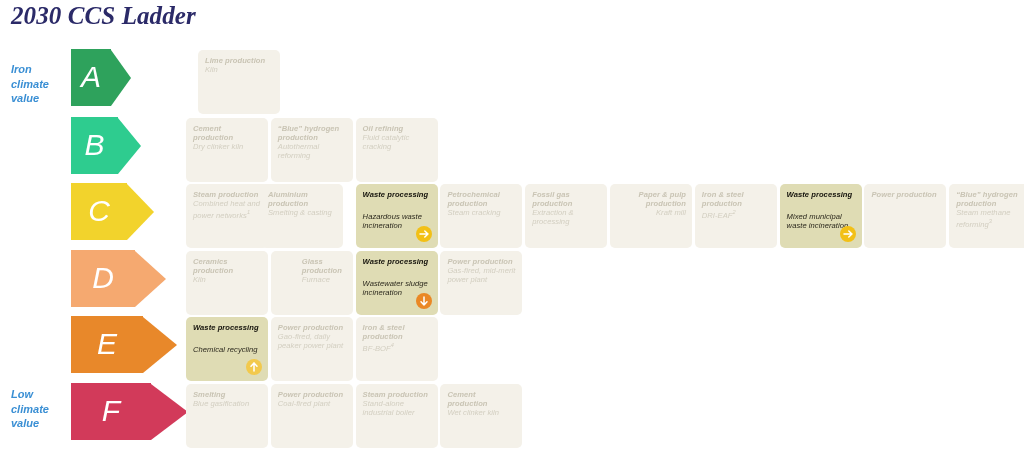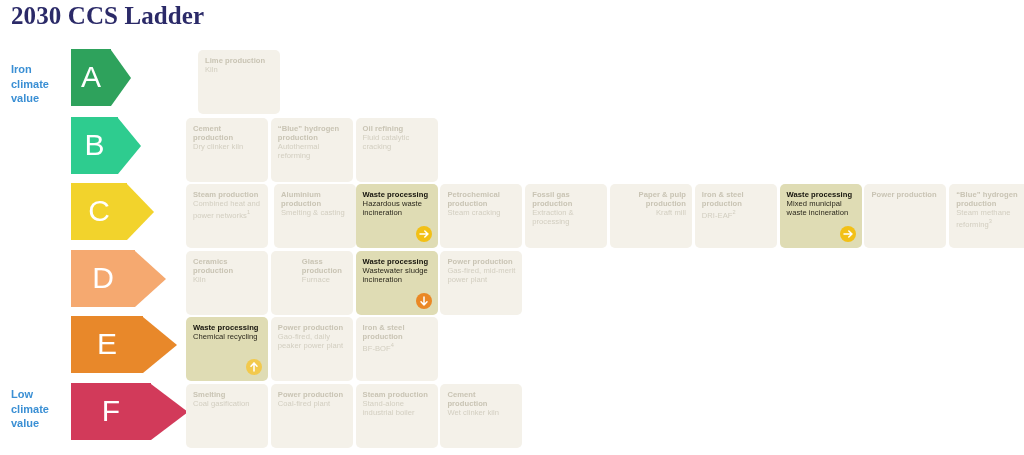--- a/index.html
+++ b/index.html
@@ -2,21 +2,21 @@
 <html><head>
 <meta charset="utf-8">
 <style>
   * { box-sizing: border-box; margin: 0; padding: 0; }
   html, body {
     width: 1024px; height: 455px;
     background: #ffffff;
     font-family: "Liberation Sans", sans-serif;
     overflow: hidden;
   }
-  #root { position: relative; width: 1024px; height: 455px; }
+  #root { position: relative; width: 1024px; height: 455px; font-style: italic; }
 
   #page-title {
     position: absolute;
     left: 11px; top: 2px;
     font-family: "Liberation Serif", serif;
     font-size: 25px;
     font-weight: 700;
     color: #2b2a68;
     letter-spacing: 0.1px;
   }
@@ -84,21 +84,21 @@
     letter-spacing: 0.05px;
   }
   .card .t2 {
     font-size: 7.6px;
     font-weight: 400;
     line-height: 9.1px;
     color: #d2cec0;
     letter-spacing: 0.05px;
   }
   .card.hl .t1 { color: #15130c; }
-  .card.hl .t2 { color: #2a271c; }
+  .card.hl .t2 { color: #2a271c; margin-top: 13px; }
   .card .t1 sup, .card .t2 sup { font-size: 5.6px; vertical-align: super; }
 
   .badge {
     position: absolute;
     right: 6px; bottom: 6px;
     width: 16px; height: 16px;
     border-radius: 50%;
     display: flex; align-items: center; justify-content: center;
   }
   .badge svg { display: block; }
@@ -178,21 +178,21 @@
         <div class="card" style="left: 169.6px;">
           <div class="t1">Oil refining</div>
           <div class="t2">Fluid catalytic cracking</div>
         </div>
       </div>
       <div class="row" style="top: 134px;">
         <div class="card" style="left: 0px;">
           <div class="t1">Steam production</div>
           <div class="t2">Combined heat and power networks<sup>1</sup></div>
         </div>
-        <div class="card" style="left: 88px;">
+        <div class="card" style="left: 75px;">
           <div class="t1">Aluminium production</div>
           <div class="t2">Smelting &amp; casting</div>
         </div>
         <div class="card hl" style="left: 169.6px;">
           <div class="t1">Waste processing</div>
           <div class="t2">Hazardous waste incineration</div>
           <div class="badge" style="background: rgb(242, 192, 22);">
             <svg width="16" height="16" viewBox="0 0 16 16">
               <path d="M4 8 L12 8 M12 8 L8.8 5 M12 8 L8.8 11" stroke="#ffffff" stroke-width="1.5" fill="none" stroke-linecap="round" stroke-linejoin="round"></path>
             </svg>
@@ -269,21 +269,21 @@
           <div class="t2">Gao-fired, daily peaker power plant</div>
         </div>
         <div class="card" style="left: 169.6px;">
           <div class="t1">Iron &amp; steel production</div>
           <div class="t2">BF-BOF<sup>4</sup></div>
         </div>
       </div>
       <div class="row" style="top: 334px;">
         <div class="card" style="left: 0px;">
           <div class="t1">Smelting</div>
-          <div class="t2">Coal gasification</div>
+          <div class="t2">Blue gasification</div>
         </div>
         <div class="card" style="left: 84.8px;">
           <div class="t1">Power production</div>
           <div class="t2">Coal-fired plant</div>
         </div>
         <div class="card" style="left: 169.6px;">
           <div class="t1">Steam production</div>
           <div class="t2">Stand-alone industrial boiler</div>
         </div>
         <div class="card" style="left: 254.4px;">

